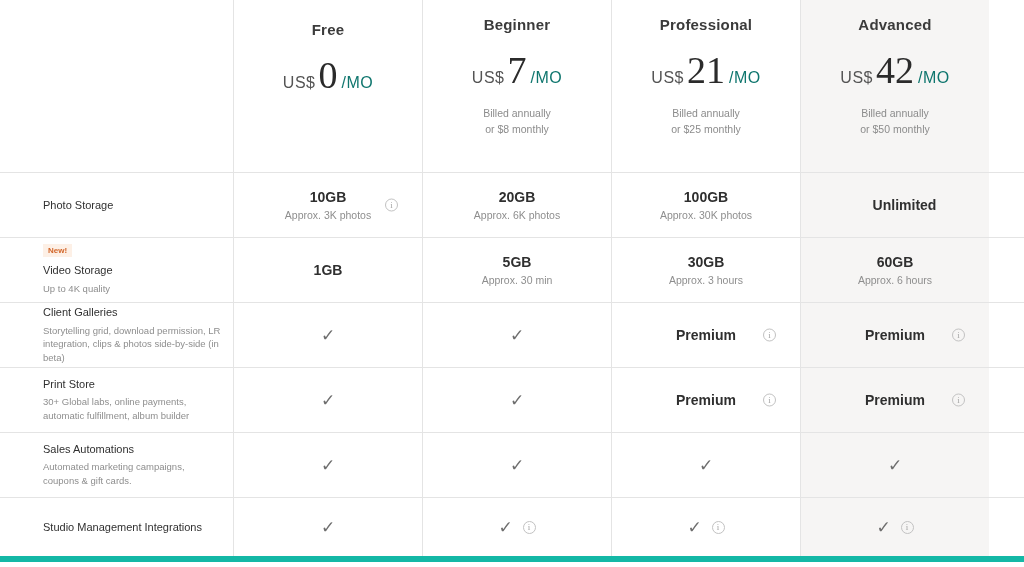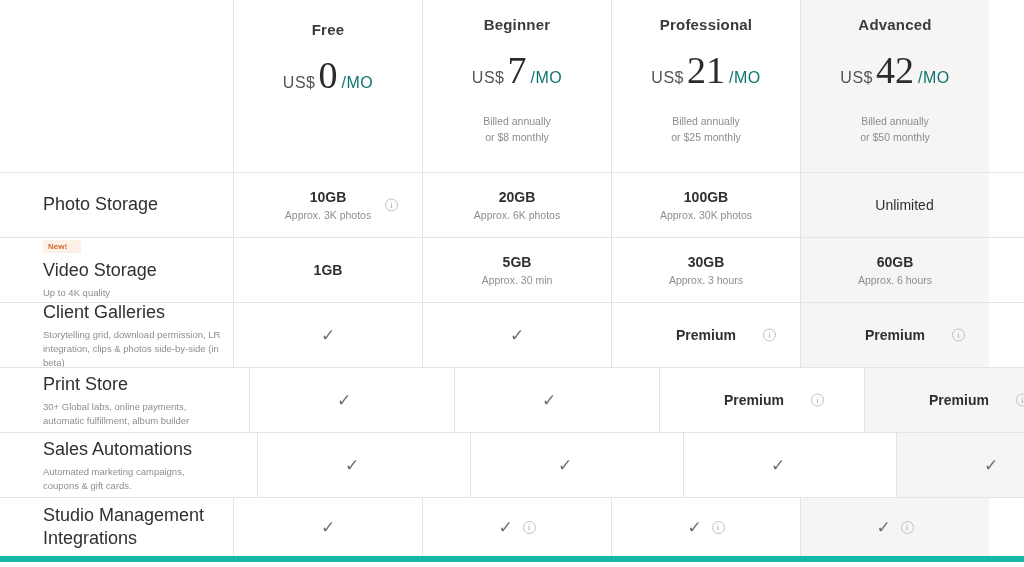--- a/index.html
+++ b/index.html
@@ -73,70 +73,70 @@
     line-height: 1;
     font-family: "Liberation Serif", serif;
   }
   .price-per {
     font-size: 16px;
     color: #0f766e;
     margin-left: 4px;
     letter-spacing: .5px;
   }
   .billing {
-    margin-top: 24px;
+    margin-top: 16px;
     text-align: center;
     font-size: 10.5px;
     line-height: 1.55;
     color: #8c8c8c;
   }
 
   
   .feature-row {
     border-top: 1px solid #e4e4e4;
   }
   .feature-row .cell-plan { border-left: 1px solid #e4e4e4; }
 
   .h-photo { height: 65px; }
   .h-video { height: 65px; }
   .h-client { height: 65px; }
-  .h-print { height: 65px; gap: 16px; }
-  .h-sales { height: 65px; gap: 24px; }
+  .h-print { height: 65px; }
+  .h-sales { height: 65px; }
   .h-studio { height: 65px; }
 
   .feature-title {
-    font-size: 18px;
+    font-size: 11px;
     color: #303030;
     font-weight: normal;
     line-height: 1.3;
   }
   .feature-sub {
     font-size: 9.5px;
     color: #8e8e8e;
     line-height: 1.45;
     margin-top: 4px;
   }
   .badge-new {
     display: inline-block;
     background: #fdf0e6;
     color: #d2662a;
     font-size: 8px;
     font-weight: bold;
-    padding: 2px 14px 2px 5px;
+    padding: 2px 5px 2px 5px;
     border-radius: 0;
     margin-bottom: 6px;
     align-self: flex-start;
   }
 
   .val-main {
     font-size: 14px;
     font-weight: bold;
     color: #2f2f2f;
   }
-  .val-main.regular { font-weight: normal; margin-left: 19px; }
+  .val-main.regular { font-weight: bold; margin-left: 19px; }
   .val-sub {
     font-size: 10.5px;
     color: #8e8e8e;
     margin-top: 4px;
   }
 
   .check {
     font-size: 17px;
     color: #6e6e6e;
     line-height: 1;

